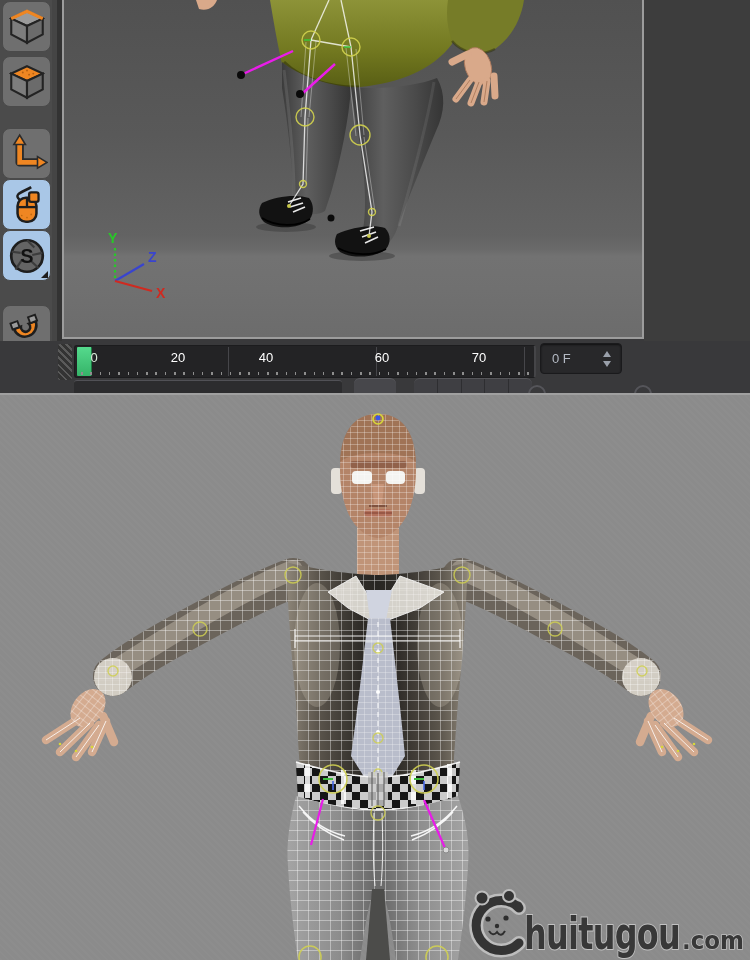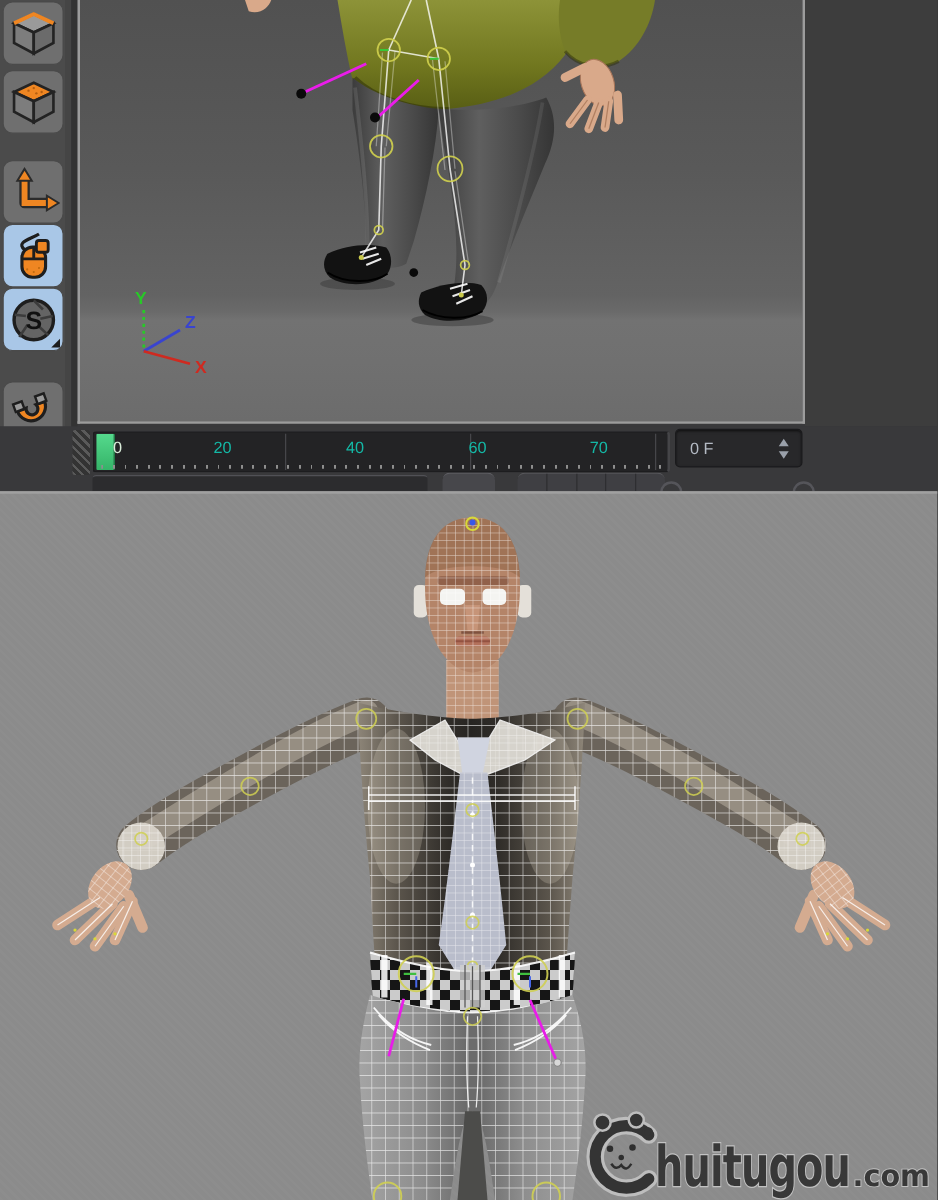--- a/index.html
+++ b/index.html
@@ -24,25 +24,25 @@
 
   .right-panel{position:absolute;left:644px;top:0;width:106px;height:341px;background:#3d3d3d;}
 
   
   .timeline{position:absolute;left:0;top:341px;width:750px;height:52px;background:#39393b;}
   .grip{position:absolute;left:58px;top:3px;width:14px;height:36px;
     background:repeating-linear-gradient(45deg,#5a5a5a 0 2px,#333 2px 5px);border-radius:2px;}
   .ruler{position:absolute;left:74px;top:4px;width:462px;height:33px;background:#232325;border:1px solid #1c1c1e;border-right:2px solid #454548;border-radius:3px;box-sizing:border-box;}
   .gridline{position:absolute;top:1px;width:1px;height:29px;background:#46464a;}
   .playhead{position:absolute;left:2px;top:1px;width:14px;height:29px;background:linear-gradient(180deg,#55da8d,#35b368);border-right:1px solid #1e7a44;border-radius:1px;}
-  .ruler .lbl{position:absolute;top:4px;transform:translateX(-50%);font-size:13px;color:#14b8a6;letter-spacing:0;}
+  .ruler .lbl{position:absolute;top:4px;transform:translateX(-50%);font-size:13px;color:#ffffff;letter-spacing:0;}
   .ruler .lbl.first{color:#d9ecd9;}
   .tickdots{position:absolute;left:6px;top:26px;width:450px;height:3px;
     background-image:repeating-linear-gradient(90deg,#8e8e8e 0 1.5px,transparent 1.5px 9.3px);}
-  .spinner{position:absolute;left:540px;top:2px;width:102px;height:31px;background:#28282a;border:1px solid #1a1a1c;border-radius:4px;box-sizing:border-box;box-shadow:inset 0 1px 2px rgba(0,0,0,.6);}
+  .spinner{position:absolute;left:540px;top:2px;width:82px;height:31px;background:#28282a;border:1px solid #1a1a1c;border-radius:4px;box-sizing:border-box;box-shadow:inset 0 1px 2px rgba(0,0,0,.6);}
   .spinner .val{position:absolute;left:11px;top:7px;font-size:13px;color:#b4bac4;}
   .spin-arrows{position:absolute;right:8px;top:5px;width:12px;height:20px;cursor:pointer;}
   .spin-arrows .up{position:absolute;left:2px;top:2px;width:0;height:0;border-left:4px solid transparent;border-right:4px solid transparent;border-bottom:6px solid #9aa0aa;}
   .spin-arrows .dn{position:absolute;left:2px;bottom:2px;width:0;height:0;border-left:4px solid transparent;border-right:4px solid transparent;border-top:6px solid #9aa0aa;}
 
   
   .cutrow-a{position:absolute;left:74px;top:39px;width:268px;height:13px;background:#2c2c2e;border-top:1px solid #515156;border-radius:3px 3px 0 0;}
   .cutrow-b{position:absolute;left:354px;top:37px;width:42px;height:15px;background:#47474b;border-top:1px solid #5d5d62;border-radius:6px 6px 0 0;}
   .cutrow-c{position:absolute;left:414px;top:37px;width:118px;height:15px;background:#3f3f43;border-top:1px solid #56565a;border-radius:6px 6px 0 0;display:flex;}
   .cutrow-c i{flex:1;border-right:1px solid #2e2e31;}
@@ -261,21 +261,21 @@
     <div class="timeline">
       <div class="grip"></div>
 
       <div class="ruler">
         <div class="gridline" style="left:153px;"></div>
         <div class="gridline" style="left:301px;"></div>
         <div class="gridline" style="left:449px;"></div>
         <div class="playhead"></div>
         <span class="lbl first" style="left:19px;">0</span>
         <span class="lbl" style="left:103px;">20</span>
-        <span class="lbl" style="left:209px;">40</span>
+        <span class="lbl" style="left:191px;">40</span>
         <span class="lbl" style="left:307px;">60</span>
         <span class="lbl" style="left:404px;">70</span>
         <div class="tickdots"></div>
       </div>
 
       <div class="spinner">
         <span class="val">0 F</span>
         <div class="spin-arrows">
           <div class="up"></div>
           <div class="dn"></div>

